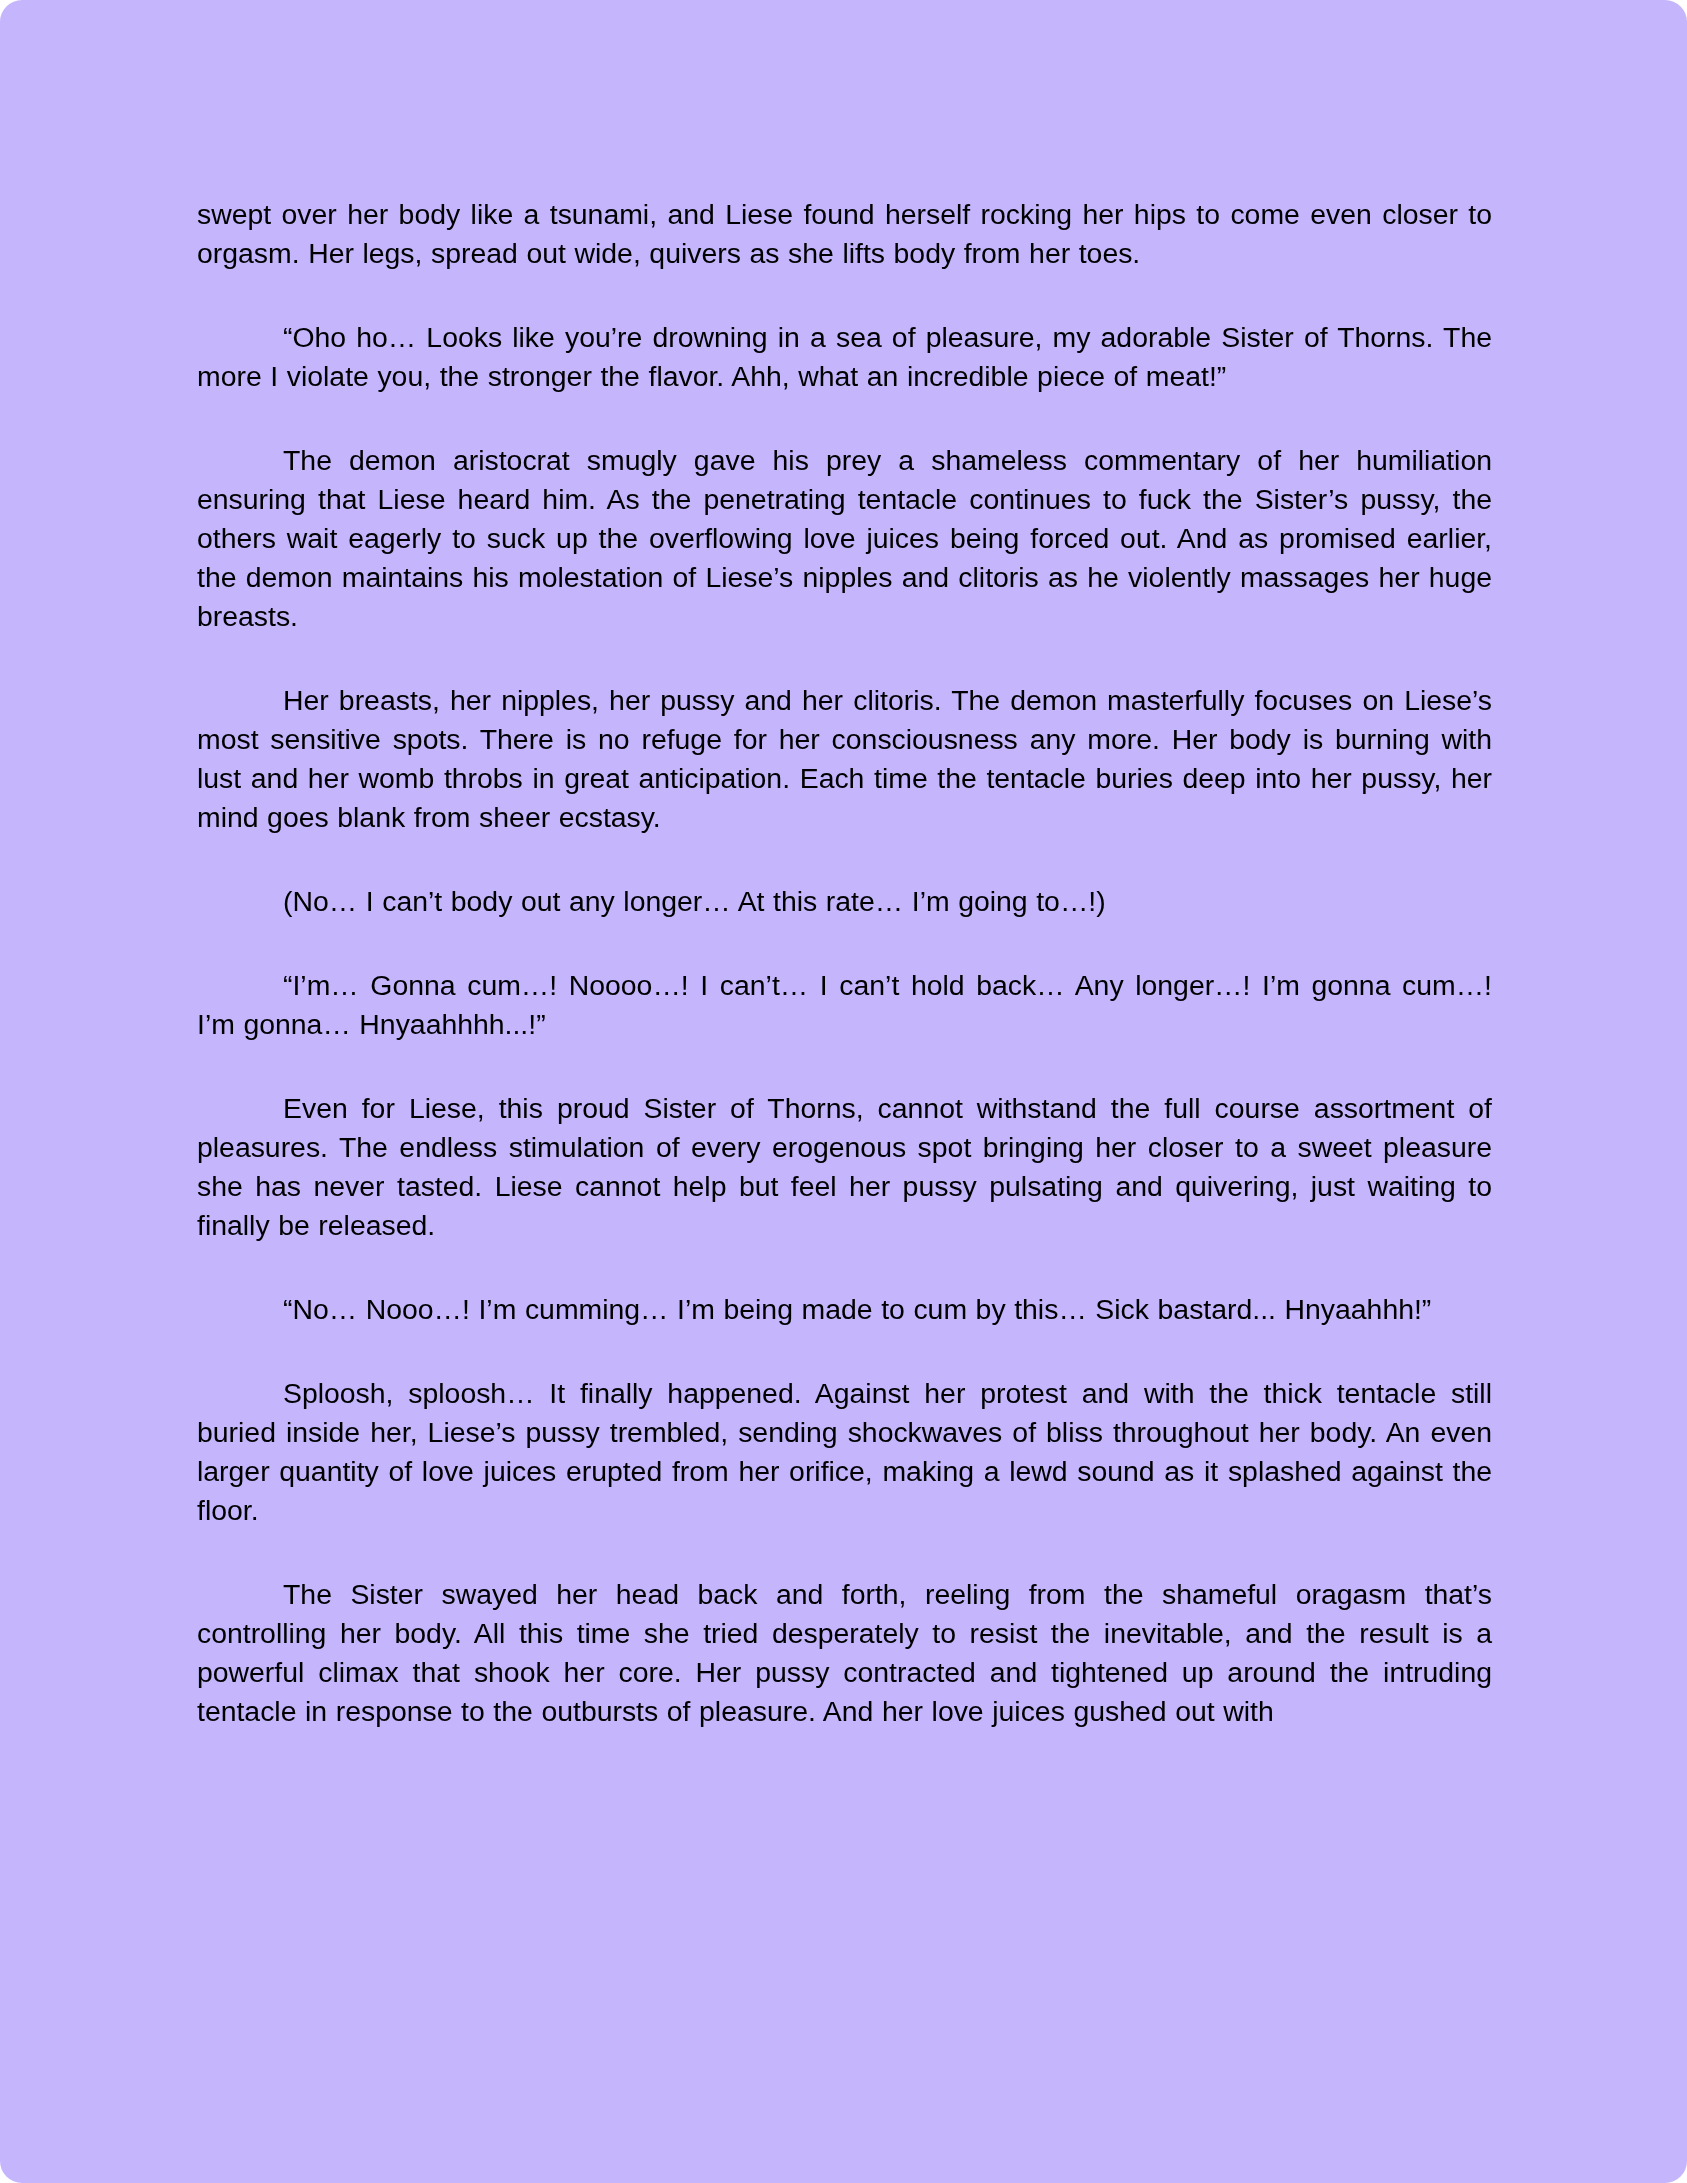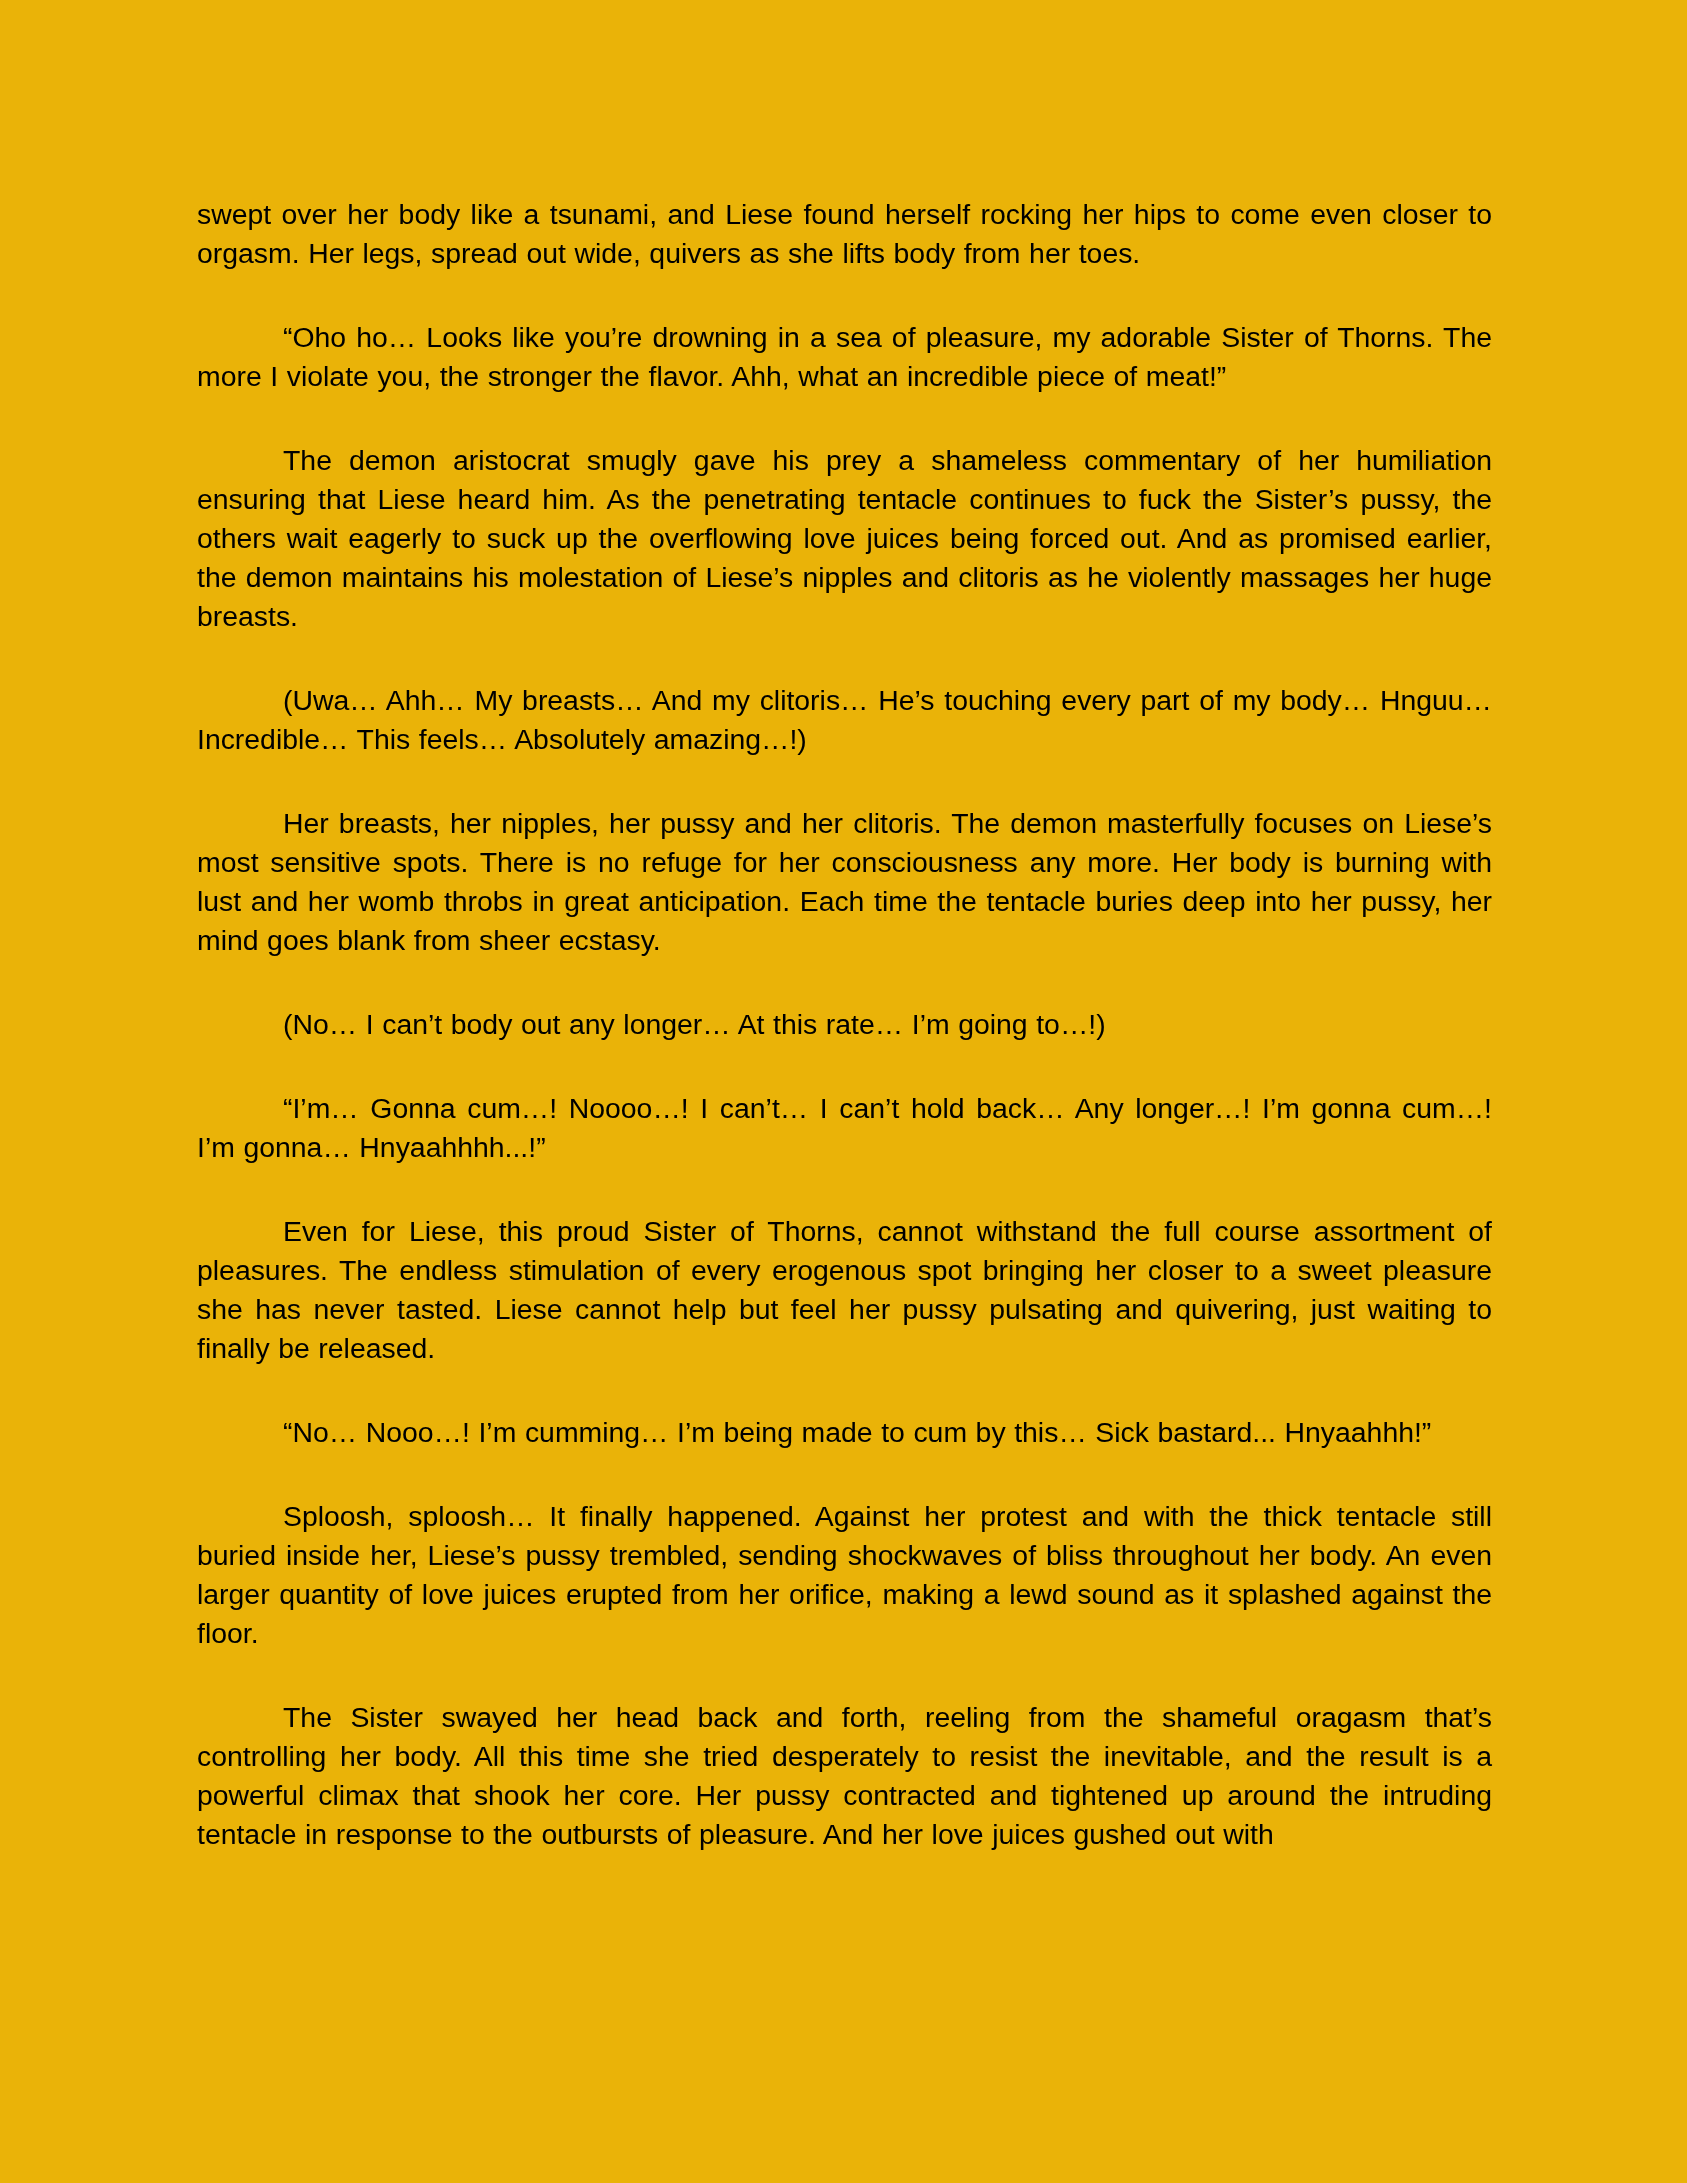--- a/index.html
+++ b/index.html
@@ -5,24 +5,25 @@
   * { box-sizing: border-box; }
   html, body {
     margin: 0;
     padding: 0;
     background: #ffffff;
   }
   .page {
     position: relative;
     width: 1687px;
     height: 2183px;
-    background: #eab308;
+    background: #c4b5fd;
     overflow: hidden;
     font-family: "Liberation Sans", sans-serif;
     color: #000000;
+    border-radius: 22px;
   }
   .text-block {
     position: absolute;
     left: 197px;
     top: 195px;
     width: 1295px;
   }
   .para {
     margin: 0 0 45px 0;
     font-size: 28.4px;
@@ -38,21 +39,20 @@
   }
 </style>
 </head>
 <body>
 
 <div class="page">
   <div class="text-block">
     <p class="para">swept over her body like a tsunami, and Liese found herself rocking her hips to come even closer to orgasm. Her legs, spread out wide, quivers as she lifts body from her toes.</p>
     <p class="para indent">“Oho ho… Looks like you’re drowning in a sea of pleasure, my adorable Sister of Thorns. The more I violate you, the stronger the flavor.  Ahh, what an incredible piece of meat!”</p>
     <p class="para indent">The demon aristocrat smugly gave his prey a shameless commentary of her humiliation ensuring that Liese heard him. As the penetrating tentacle continues to fuck the Sister’s pussy, the others wait eagerly to suck up the overflowing love juices being forced out. And as promised earlier, the demon maintains his molestation of Liese’s nipples and clitoris as he violently massages her huge breasts.</p>
-    <p class="para indent">(Uwa… Ahh… My breasts… And my clitoris… He’s touching every part of my body… Hnguu… Incredible… This feels… Absolutely amazing…!)</p>
     <p class="para indent">Her breasts, her nipples, her pussy and her clitoris. The demon masterfully focuses on Liese’s most sensitive spots. There is no refuge for her consciousness any more. Her body is burning with lust and her womb throbs in great anticipation. Each time the tentacle buries deep into her pussy, her mind goes blank from sheer ecstasy.</p>
     <p class="para indent">(No… I can’t body out any longer… At this rate… I’m going to…!)</p>
     <p class="para indent">“I’m… Gonna cum…! Noooo…! I can’t… I can’t hold back… Any longer…! I’m gonna cum…! I’m gonna… Hnyaahhhh...!”</p>
     <p class="para indent">Even for Liese, this proud Sister of Thorns, cannot withstand the full course assortment of pleasures. The endless stimulation of every erogenous spot bringing her closer to a sweet pleasure she has never tasted. Liese cannot help but feel her pussy pulsating and quivering, just waiting to finally be released.</p>
     <p class="para indent">“No… Nooo…! I’m cumming… I’m being made to cum by this… Sick bastard... Hnyaahhh!”</p>
     <p class="para indent">Sploosh, sploosh… It finally happened. Against her protest and with the thick tentacle still buried inside her, Liese’s pussy trembled, sending shockwaves of bliss throughout her body. An even larger quantity of love juices erupted from her orifice, making a lewd sound as it splashed against the floor.</p>
     <p class="para indent">The Sister swayed her head back and forth, reeling from the shameful oragasm that’s controlling her body. All this time she tried desperately to resist the inevitable, and the result is a powerful climax that shook her core. Her pussy contracted and tightened up around the intruding tentacle in response to the outbursts of pleasure. And her love juices gushed out with</p>
   </div>
 </div>
 

